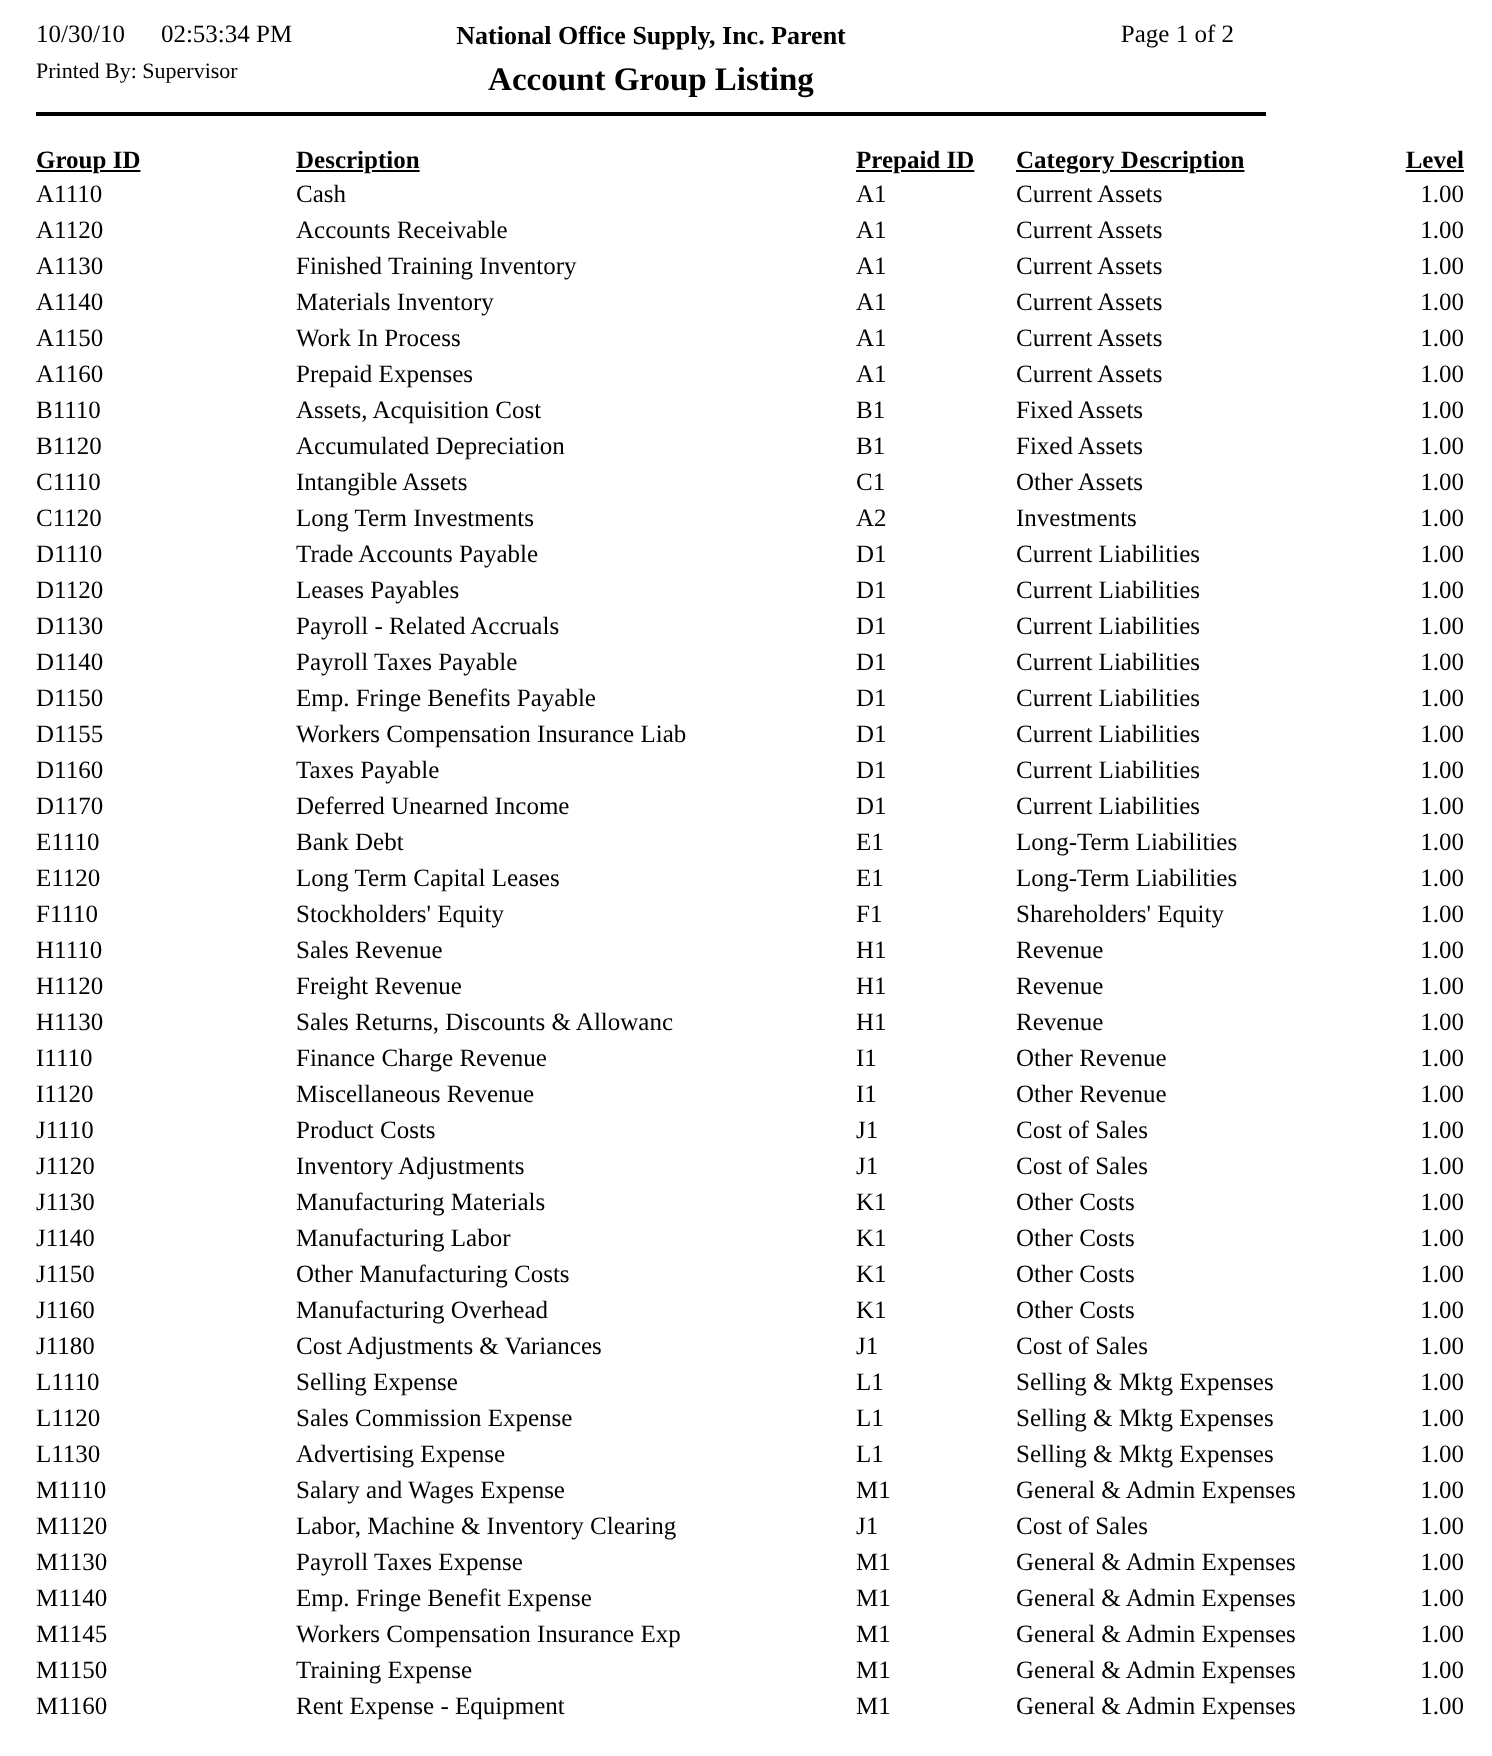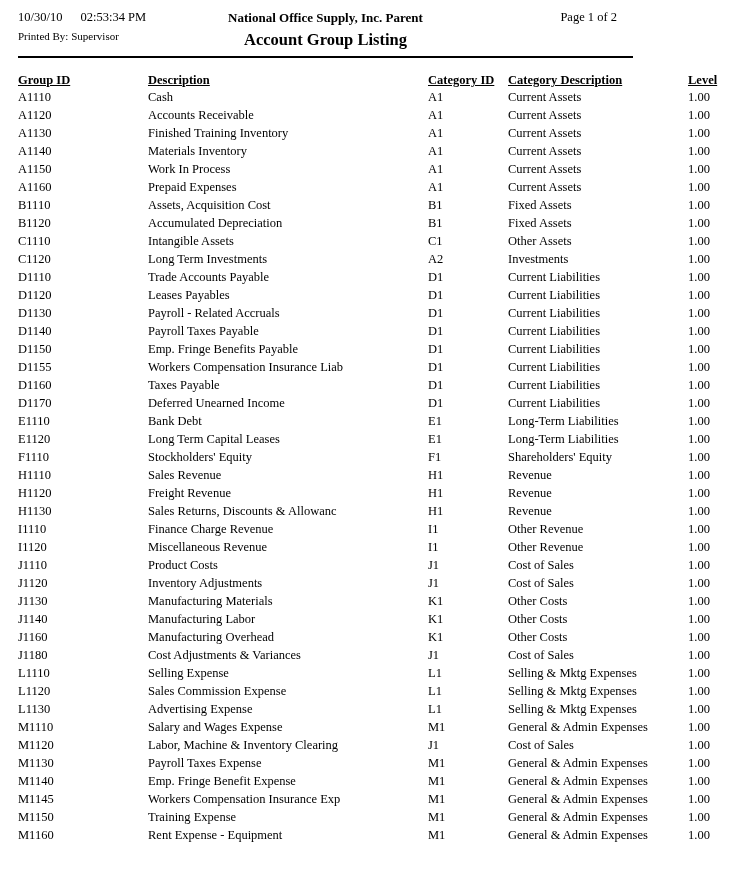--- a/index.html
+++ b/index.html
@@ -74,21 +74,21 @@
   table.listing th {
     text-align: left;
     font-weight: bold;
     text-decoration: underline;
     padding: 0;
     height: 18px;
     vertical-align: bottom;
     white-space: nowrap;
     overflow: hidden;
   }
-  table.listing th.num, table.listing td.num { text-align: left; }
+  table.listing th.num, table.listing td.num { text-align: right; }
   table.listing td {
     padding: 0;
     height: 18px;
     line-height: 18px;
     vertical-align: middle;
     white-space: nowrap;
     overflow: hidden;
   }
 </style>
 </head>
@@ -118,21 +118,21 @@
       <col class="c0">
         <col class="c1">
         <col class="c2">
         <col class="c3">
         <col class="c4">
     </colgroup>
     <thead>
       <tr>
         <th>Group ID</th>
         <th>Description</th>
-        <th>Category ID</th>
+        <th>Prepaid ID</th>
         <th>Category Description</th>
         <th class="num">Level</th>
       </tr>
     </thead>
     <tbody>
         <tr>
           <td>A1110</td>
           <td>Cash</td>
           <td>A1</td>
           <td>Current Assets</td>
@@ -335,20 +335,27 @@
           <td class="num">1.00</td>
         </tr>
         <tr>
           <td>J1140</td>
           <td>Manufacturing Labor</td>
           <td>K1</td>
           <td>Other Costs</td>
           <td class="num">1.00</td>
         </tr>
         <tr>
+          <td>J1150</td>
+          <td>Other Manufacturing Costs</td>
+          <td>K1</td>
+          <td>Other Costs</td>
+          <td class="num">1.00</td>
+        </tr>
+        <tr>
           <td>J1160</td>
           <td>Manufacturing Overhead</td>
           <td>K1</td>
           <td>Other Costs</td>
           <td class="num">1.00</td>
         </tr>
         <tr>
           <td>J1180</td>
           <td>Cost Adjustments &amp; Variances</td>
           <td>J1</td>

